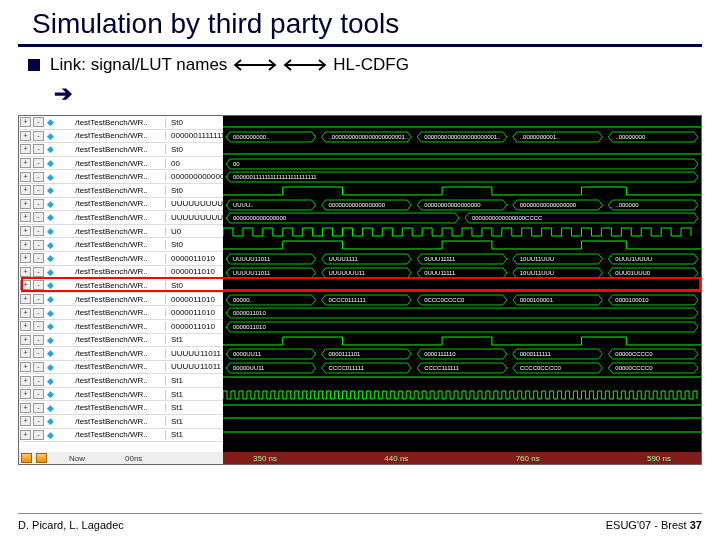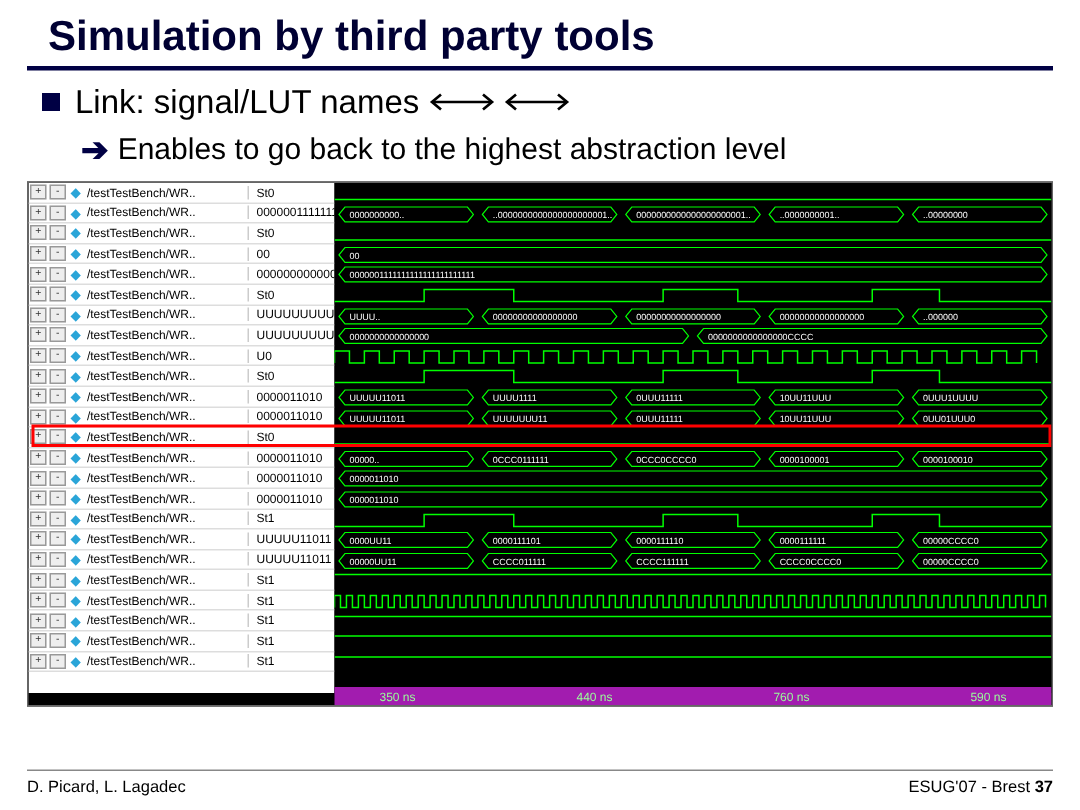--- a/index.html
+++ b/index.html
@@ -1,38 +1,38 @@
 <!DOCTYPE html>
 <html><head>
 <meta charset="utf-8">
 <style>
   * { margin: 0; padding: 0; box-sizing: border-box; }
   body { width: 720px; height: 540px; background: #fff; font-family: Arial, sans-serif; overflow: hidden; position: relative; }
-  .title { font-size: 28px; font-weight: bold; color: #000033; margin: 8px 0 0 32px; }
+  .title { font-size: 28px; font-weight: normal; color: #000033; margin: 8px 0 0 32px; }
   .title-hr { height: 3px; background: #000044; margin: 4px 18px 8px 18px; }
   .bullet-row { display: flex; align-items: center; margin: 2px 0 0 28px; }
   .sq { width: 12px; height: 12px; background: #000044; margin-right: 10px; flex: 0 0 auto; }
-  .bullet-text { font-size: 22px; color: #000; display: flex; gap: 6px; }
+  .bullet-text { font-size: 17px; color: #000; display: flex; gap: 6px; }
   .arrbi { display: inline-flex; align-items: center; }
   .arrbi svg { display: block; }
   .sub-row { display: flex; align-items: center; margin: 6px 0 8px 54px; }
   .big-arrow { font-size: 22px; font-weight: bold; color: #000044; margin-right: 6px; font-family: Arial; }
   .sub-text { font-size: 20px; color: #000; }
   .wave-shot { margin: 4px 18px 0 18px; height: 350px; background: #000; position: relative; border: 1px solid #666; overflow: hidden; }
   .sig-panel { position: absolute; left: 0; top: 0; width: 204px; height: 340px; background: #fff; }
   .sig-row { height: 13.6px; display: flex; align-items: center; font-size: 8px; font-family: Arial; border-bottom: 1px solid #ddd; }
   .sig-btn { width: 11px; height: 10px; background: #eee; border: 1px solid #999; margin: 0 1px; font-size: 7px; line-height: 8px; text-align: center; color: #333; }
   .sig-dia { color: #2aa5d8; font-size: 9px; margin: 0 2px; }
-  .sig-name { flex: 1; white-space: nowrap; overflow: hidden; color: #000; padding-left: 2px; }
+  .sig-name { flex: 1; white-space: nowrap; overflow: hidden; color: #000; padding-left: 2px; text-align: center; }
   .sig-val { flex: 0 0 58px; white-space: nowrap; overflow: hidden; color: #000; padding-left: 5px; border-left: 1px solid #ccc; }
   .wave-area { position: absolute; left: 204px; right: 0; top: 0; height: 340px; background: #000; }
   .wline { position: absolute; left: 0; right: 0; height: 13.6px; }
   .wline svg { width: 100%; height: 100%; display: block; }
   .red-box { position: absolute; border: 2px solid #ff0000; }
-  .time-axis { position: absolute; left: 204px; right: 0; bottom: 0; height: 12px; background: #a21caf; display: flex; justify-content: space-between; align-items: center; color: #9f9; font-size: 8px; padding: 0 30px; }
+  .time-axis { position: absolute; left: 204px; right: 0; bottom: 0; height: 12px; background: #7f1d1d; display: flex; justify-content: space-between; align-items: center; color: #9f9; font-size: 8px; padding: 0 30px; }
   .corner { position: absolute; left: 0; bottom: 0; width: 204px; height: 12px; background: #eee; display: flex; align-items: center; font-size: 8px; color: #333; }
   .corner-ic { width: 11px; height: 10px; background: linear-gradient(#fc6,#f80); border: 1px solid #960; margin: 0 2px; }
   .footer { position: absolute; bottom: 6px; left: 0; right: 0; height: 18px; display: flex; align-items: center; justify-content: space-between; font-size: 11px; padding: 0 18px; }
   .footer-hr { position: absolute; bottom: 26px; left: 18px; right: 18px; height: 1px; background: #888; }
   .foot-l, .foot-c, .foot-r { color: #000; }
   .foot-r .pg { font-weight: bold; }
 </style>
 </head>
 <body>
 
@@ -50,27 +50,27 @@
           <polyline points="36,2 42,7 36,12" fill="none" stroke="#000" stroke-width="1.8"></polyline>
         </svg>
       </span>
     <span class="arrbi">
         <svg width="44" height="14">
           <line x1="2" y1="7" x2="42" y2="7" stroke="#000" stroke-width="1.8"></line>
           <polyline points="8,2 2,7 8,12" fill="none" stroke="#000" stroke-width="1.8"></polyline>
           <polyline points="36,2 42,7 36,12" fill="none" stroke="#000" stroke-width="1.8"></polyline>
         </svg>
       </span>
+    <span>HL-CDFG</span>
   </div>
 </div>
 
 <div class="sub-row">
   <span class="big-arrow">➔</span>
 
-  <span class="sub-text">Enables to go back to the highest abstraction level</span>
 </div>
 
 <div class="wave-shot">
   <div class="sig-panel" id="sigpanel">
       <div class="sig-row">
         <div class="sig-btn">+</div>
         <div class="sig-btn">-</div>
         <span class="sig-dia">◆</span>
         <span class="sig-name">/testTestBench/WR..</span>
         <span class="sig-val">St0</span>
@@ -426,20 +426,26 @@
       </div>
       <div class="wline" style="top: 312.8px;">
         <svg viewBox="0 0 480 13.6">
           <line x1="0" y1="3" x2="480" y2="3" stroke="#0f0" stroke-width="1"></line>
         </svg>
       </div>
     </div>
 
   <div class="red-box" style="left:2px; top:161px; width:680px; height:15px;"></div>
 
+  <div class="corner">
+    <div class="corner-ic"></div>
+    <div class="corner-ic"></div>
+    <span style="margin-left:20px">Now</span>
+    <span style="margin-left:40px">00ns</span>
+  </div>
   <div class="time-axis">
     <span>350 ns</span>
     <span>440 ns</span>
     <span>760 ns</span>
     <span>590 ns</span>
   </div>
 </div>
 
 <div class="footer-hr"></div>
 <div class="footer">

